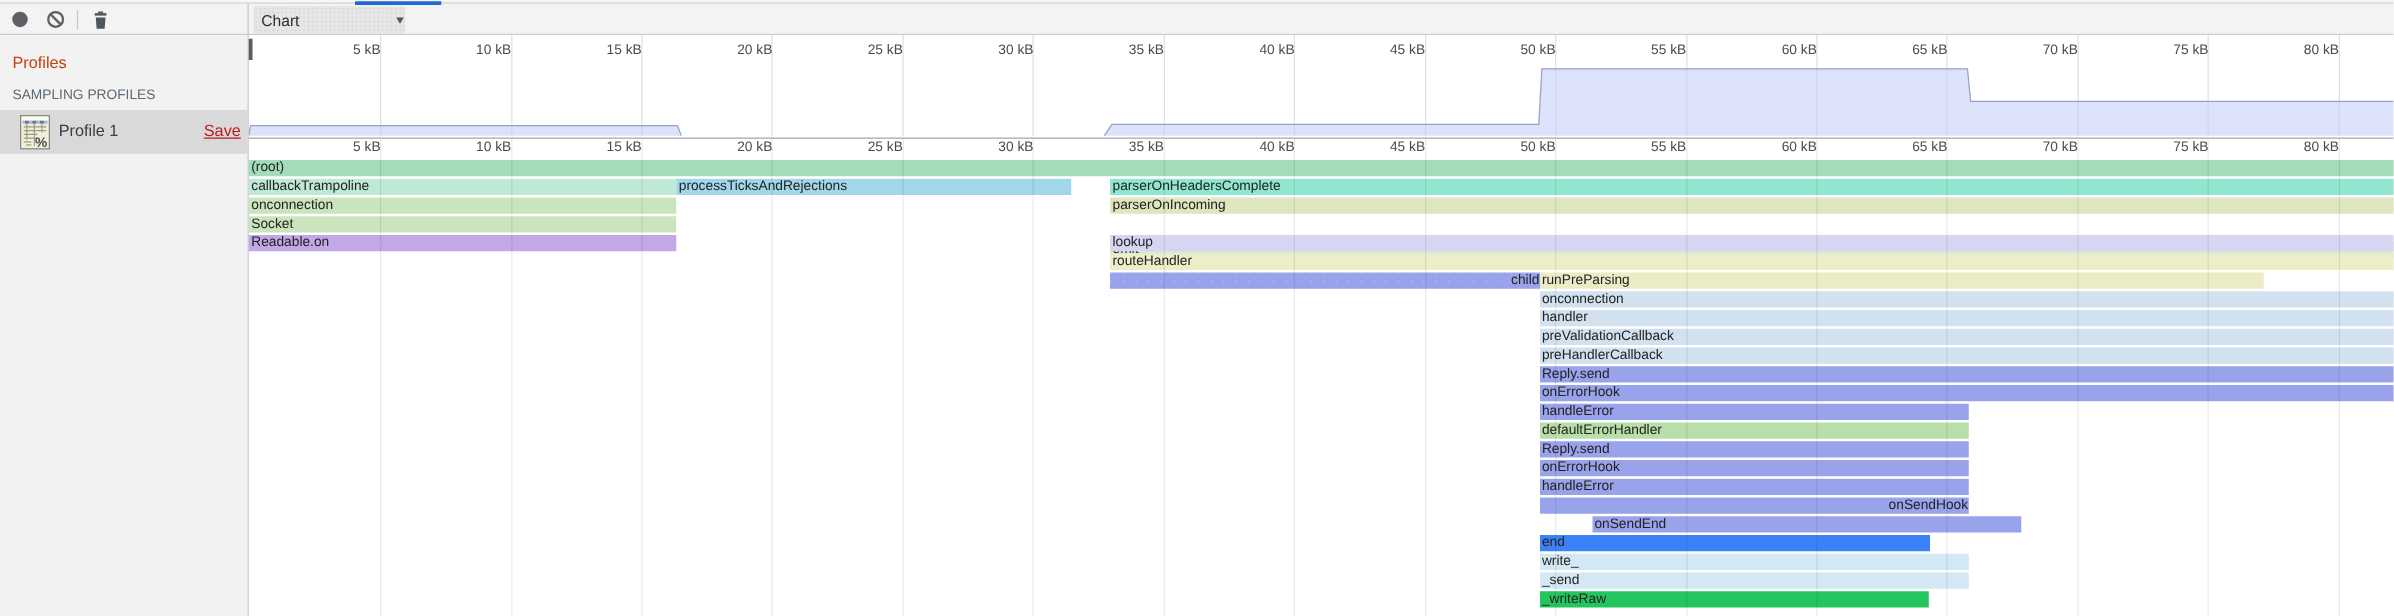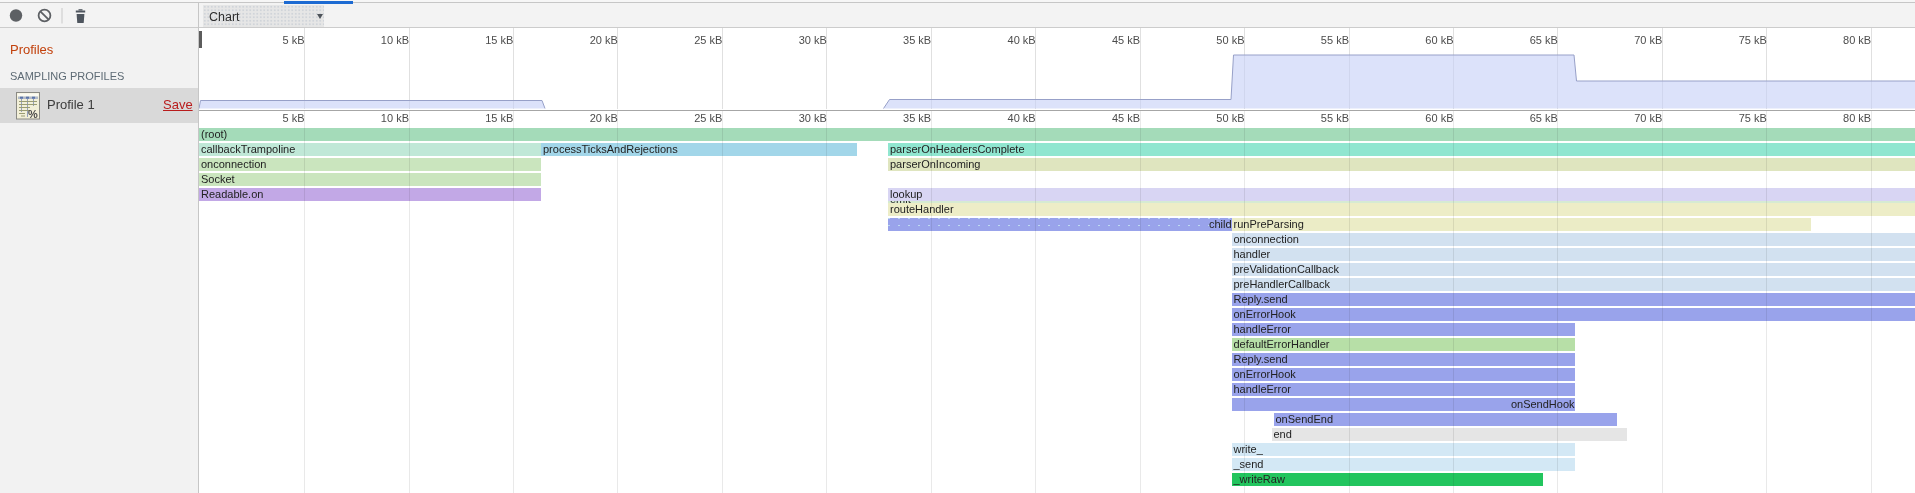--- a/index.html
+++ b/index.html
@@ -127,21 +127,21 @@
 <div class="box" style="left:1231.5px;top:278.0px;width:683.5px;background-color:#d2e1f0;">preHandlerCallback</div>
 <div class="box" style="left:1231.5px;top:293.0px;width:683.5px;background-color:#99a3eb;">Reply.send</div>
 <div class="box" style="left:1231.5px;top:308.0px;width:683.5px;background-color:#99a3eb;">onErrorHook</div>
 <div class="box" style="left:1231.5px;top:323.0px;width:343.0px;background-color:#99a3eb;">handleError</div>
 <div class="box" style="left:1231.5px;top:338.0px;width:343.0px;background-color:#b7dfa7;">defaultErrorHandler</div>
 <div class="box" style="left:1231.5px;top:353.0px;width:343.0px;background-color:#99a3eb;">Reply.send</div>
 <div class="box" style="left:1231.5px;top:368.0px;width:343.0px;background-color:#99a3eb;">onErrorHook</div>
 <div class="box" style="left:1231.5px;top:383.0px;width:343.0px;background-color:#99a3eb;">handleError</div>
 <div class="box" style="left:1231.5px;top:398.0px;width:343.0px;background-color:#99a3eb;text-align:right;">onSendHook</div>
 <div class="box" style="left:1231.5px;top:413.0px;width:343.0px;background-color:#99a3eb;margin-left:42px;">onSendEnd</div>
-<div class="box" style="left:1231.5px;top:428.0px;width:355px;background-color:#e5e5e5;margin-left:40px;">end</div>
+<div class="box" style="left:1231.5px;top:428.0px;width:312px;background-color:#3b82f6;">end</div>
 <div class="box" style="left:1231.5px;top:443.0px;width:343.0px;background-color:#d3e8f5;">write_</div>
 <div class="box" style="left:1231.5px;top:458.0px;width:343.0px;background-color:#d3e8f5;">_send</div>
 <div class="box" style="left:1231.5px;top:473.0px;width:311px;background-color:#22c55e;">_writeRaw</div>
 <div class="abs" style="left:304.0px;top:111px;width:1px;height:382px;background:rgba(40,40,40,0.10);"></div>
 <div class="abs" style="left:408.5px;top:111px;width:1px;height:382px;background:rgba(40,40,40,0.10);"></div>
 <div class="abs" style="left:512.9px;top:111px;width:1px;height:382px;background:rgba(40,40,40,0.10);"></div>
 <div class="abs" style="left:617.4px;top:111px;width:1px;height:382px;background:rgba(40,40,40,0.10);"></div>
 <div class="abs" style="left:721.8px;top:111px;width:1px;height:382px;background:rgba(40,40,40,0.10);"></div>
 <div class="abs" style="left:826.2px;top:111px;width:1px;height:382px;background:rgba(40,40,40,0.10);"></div>
 <div class="abs" style="left:930.7px;top:111px;width:1px;height:382px;background:rgba(40,40,40,0.10);"></div>

